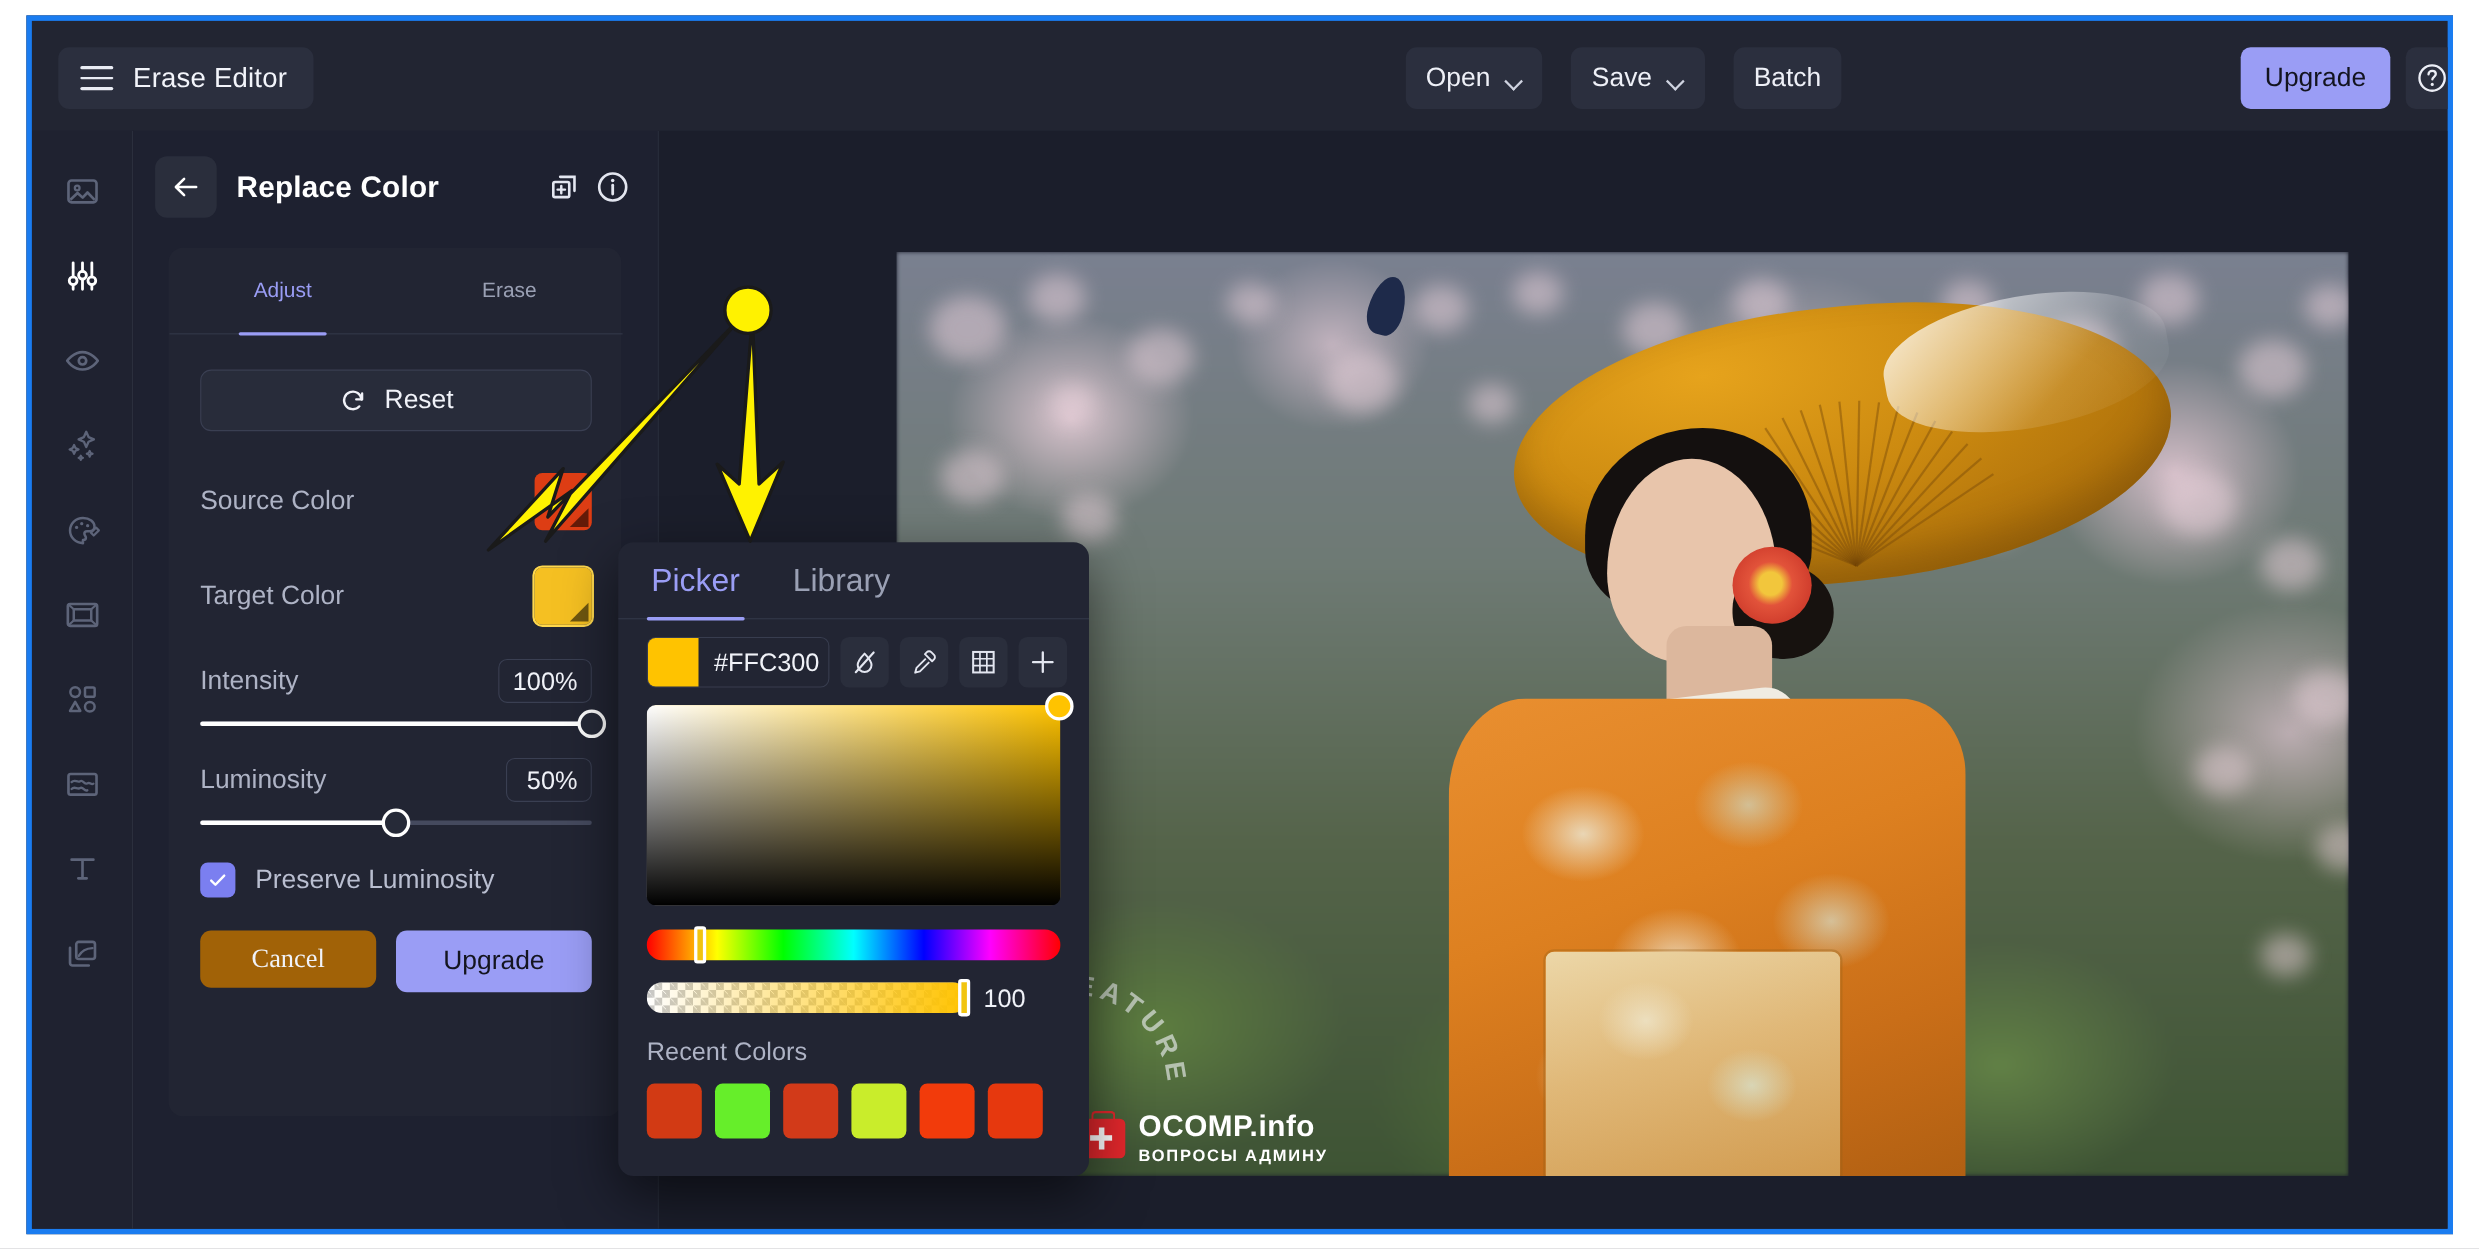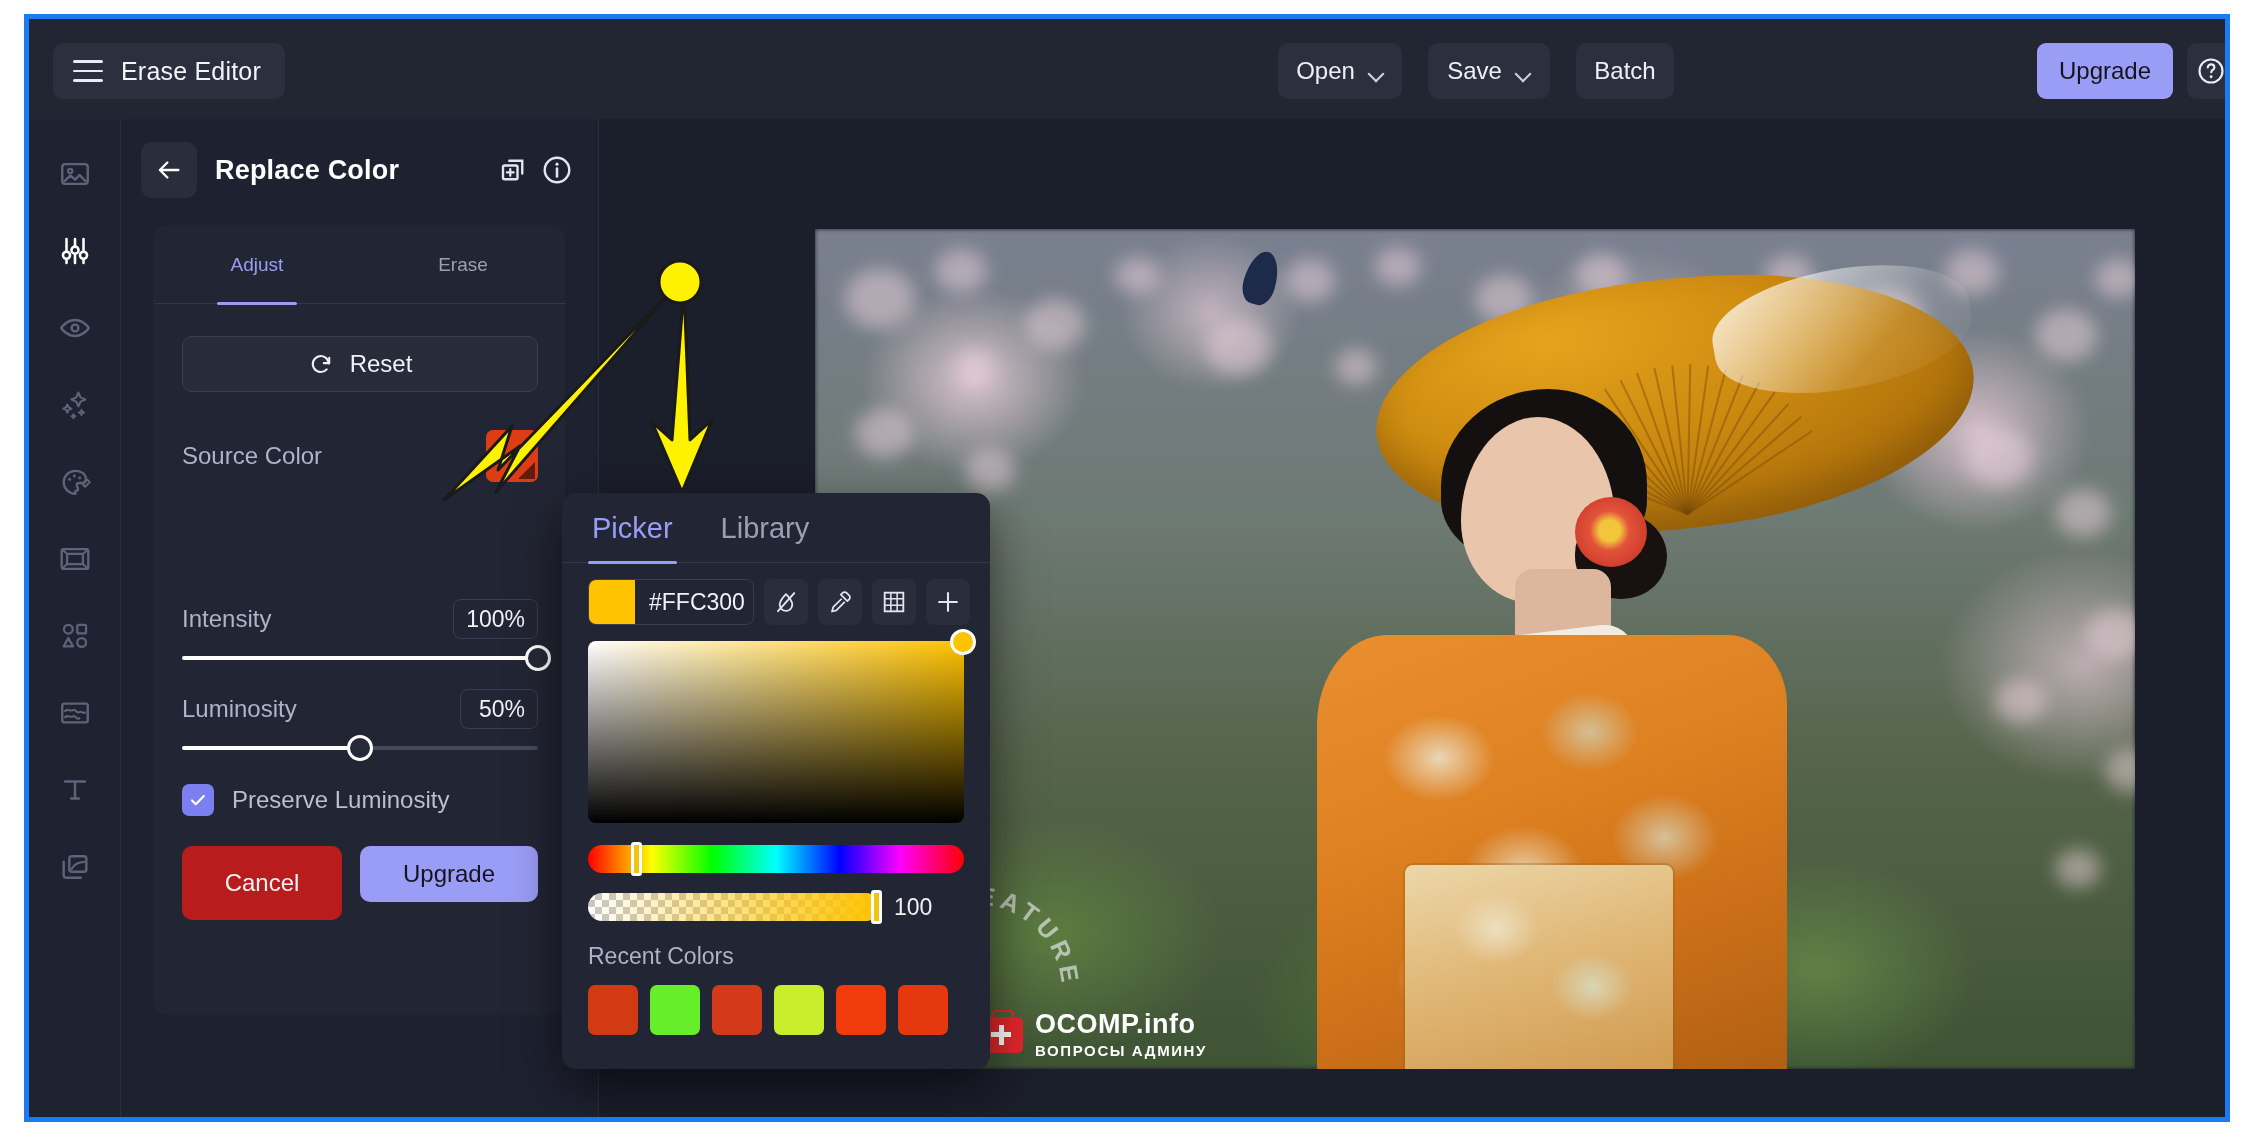--- a/index.html
+++ b/index.html
@@ -227,23 +227,23 @@
     background: #7b7ff0; border-radius: 7px;
     display: flex; align-items: center; justify-content: center;
   }
   #preserve-label { color: #b9bed0; font-size: 24px; }
 
   #panel-actions {
     position: absolute; left: 28px; top: 620px;
     width: 356px; height: 56px; display: flex; gap: 18px;
   }
   #cancel-btn {
-    width: 160px; height: 74px; background: #b91c1c; border-radius: 10px;
+    width: 160px; height: 52px; background: #a16207; border-radius: 10px;
     display: flex; align-items: center; justify-content: center;
-    color: #f0f2f8; font-size: 24px; cursor: pointer;
+    color: #f0f2f8; font-size: 24px; cursor: pointer; font-family: Liberation Serif, serif;
   }
   #upgrade-btn {
     width: 178px; height: 56px; background: #9a9df5; border-radius: 10px;
     display: flex; align-items: center; justify-content: center;
     color: #14151f; font-size: 24px; cursor: pointer;
   }
 
   
   #canvas {
     position: absolute; left: 570px; top: 100px;
@@ -682,20 +682,24 @@
             <path d="M19.6 6.2v5h-5" stroke="#f0f2f8" stroke-width="1.9" stroke-linecap="round" stroke-linejoin="round"></path>
           </svg>
           <span>Reset</span>
         </div>
 
         <div class="color-row" id="row-source">
           <span class="label">Source Color</span>
           <span class="swatch" id="swatch-source" style="background: rgb(221, 61, 20);"></span>
         </div>
 
+        <div class="color-row" id="row-target">
+          <span class="label">Target Color</span>
+          <span class="swatch" id="swatch-target" style="background: rgb(245, 192, 34);"></span>
+        </div>
 
         <div class="slider-block" id="block-intensity">
           <div class="slider-head">
             <span class="label">Intensity</span>
             <span class="value-pill">100%</span>
           </div>
           <div class="track">
             <div class="fill" id="intensity-fill" style="width: 100%;"></div>
             <div class="knob" id="intensity-knob" style="left: 100%;"></div>
           </div>

